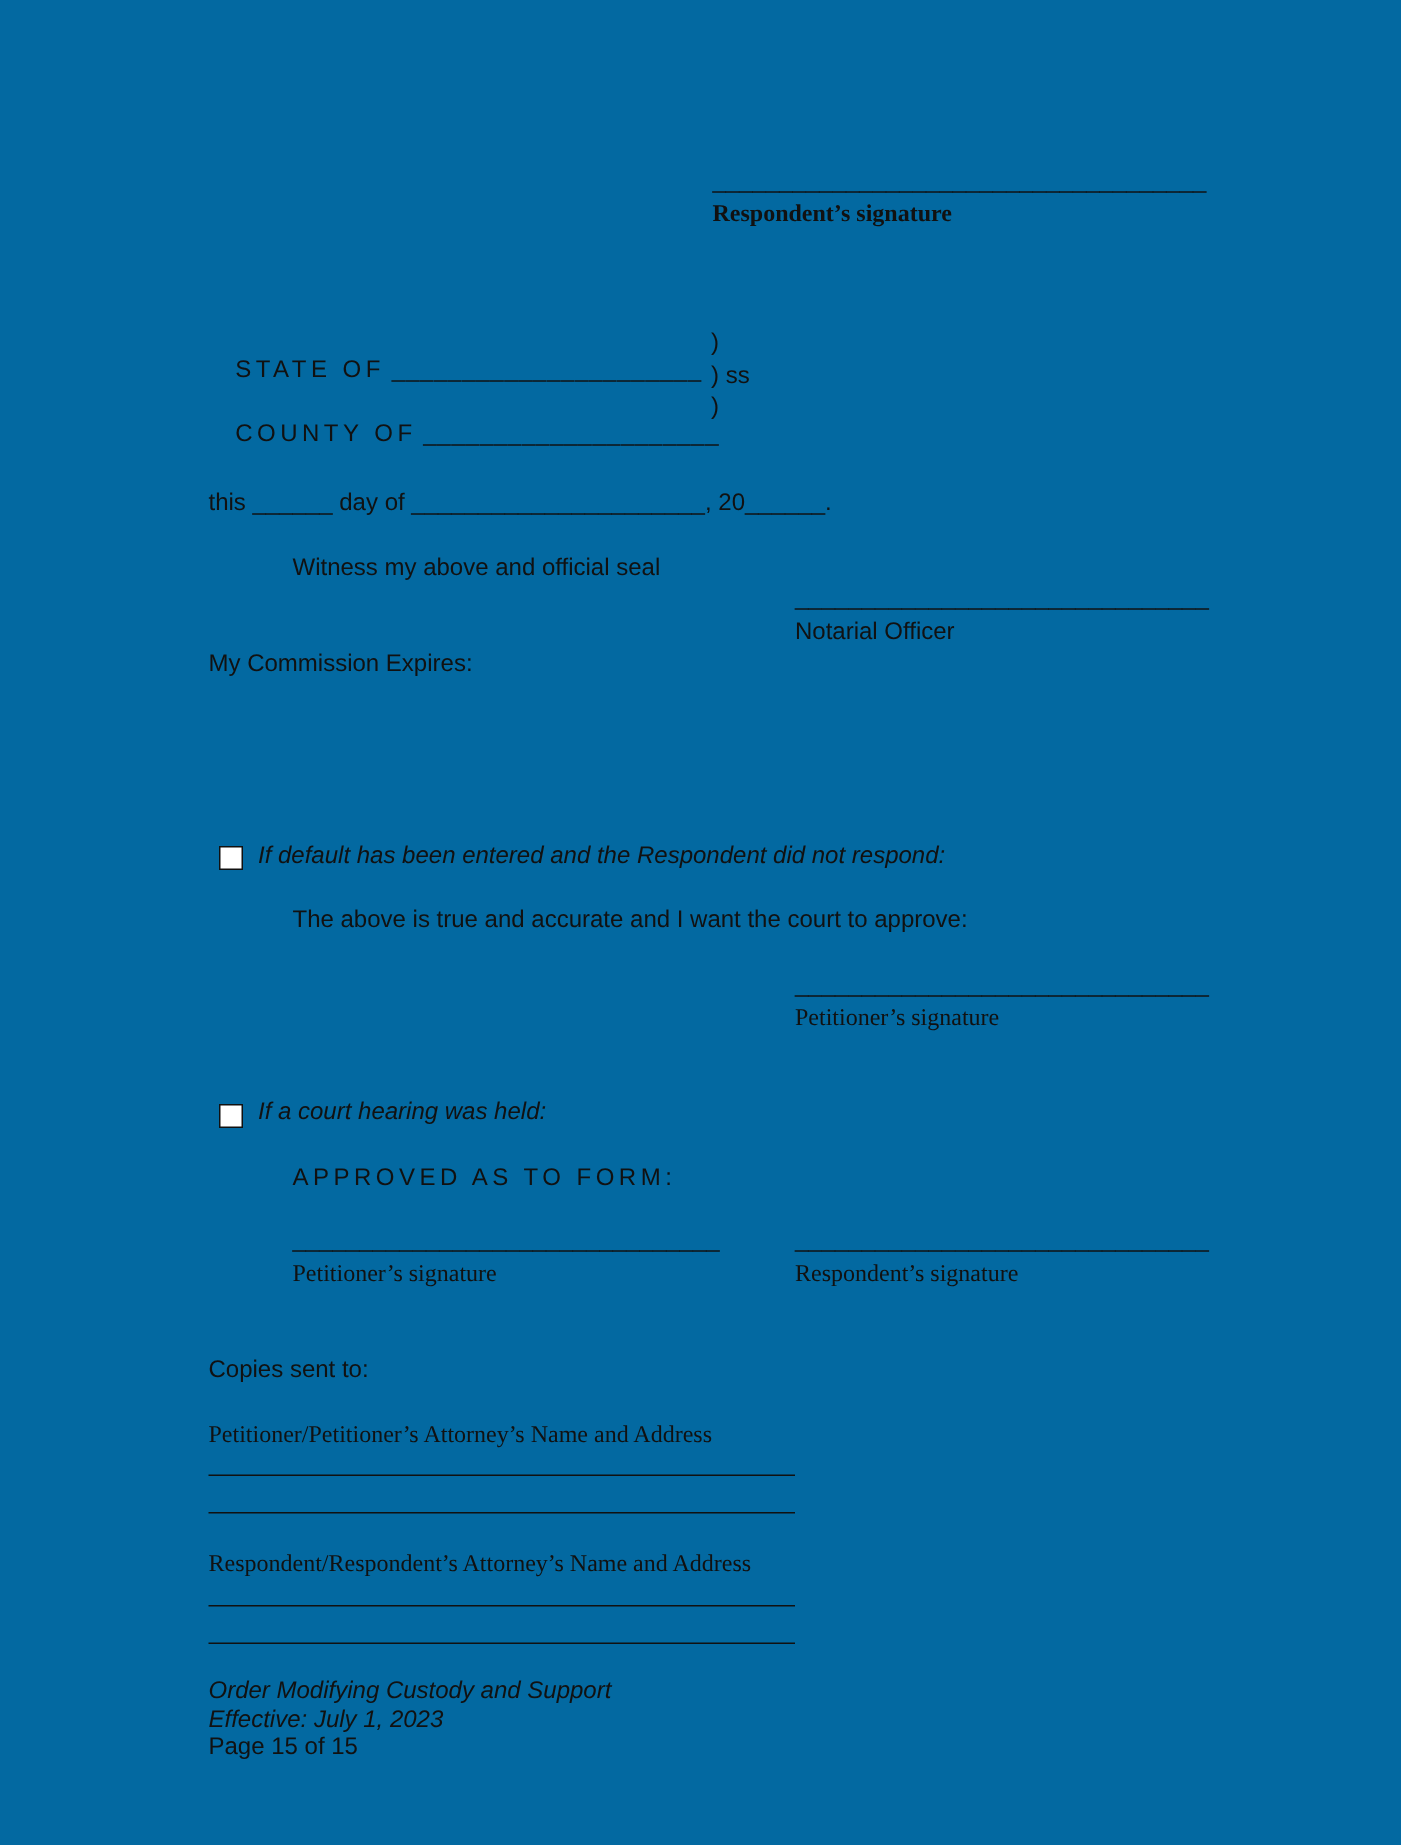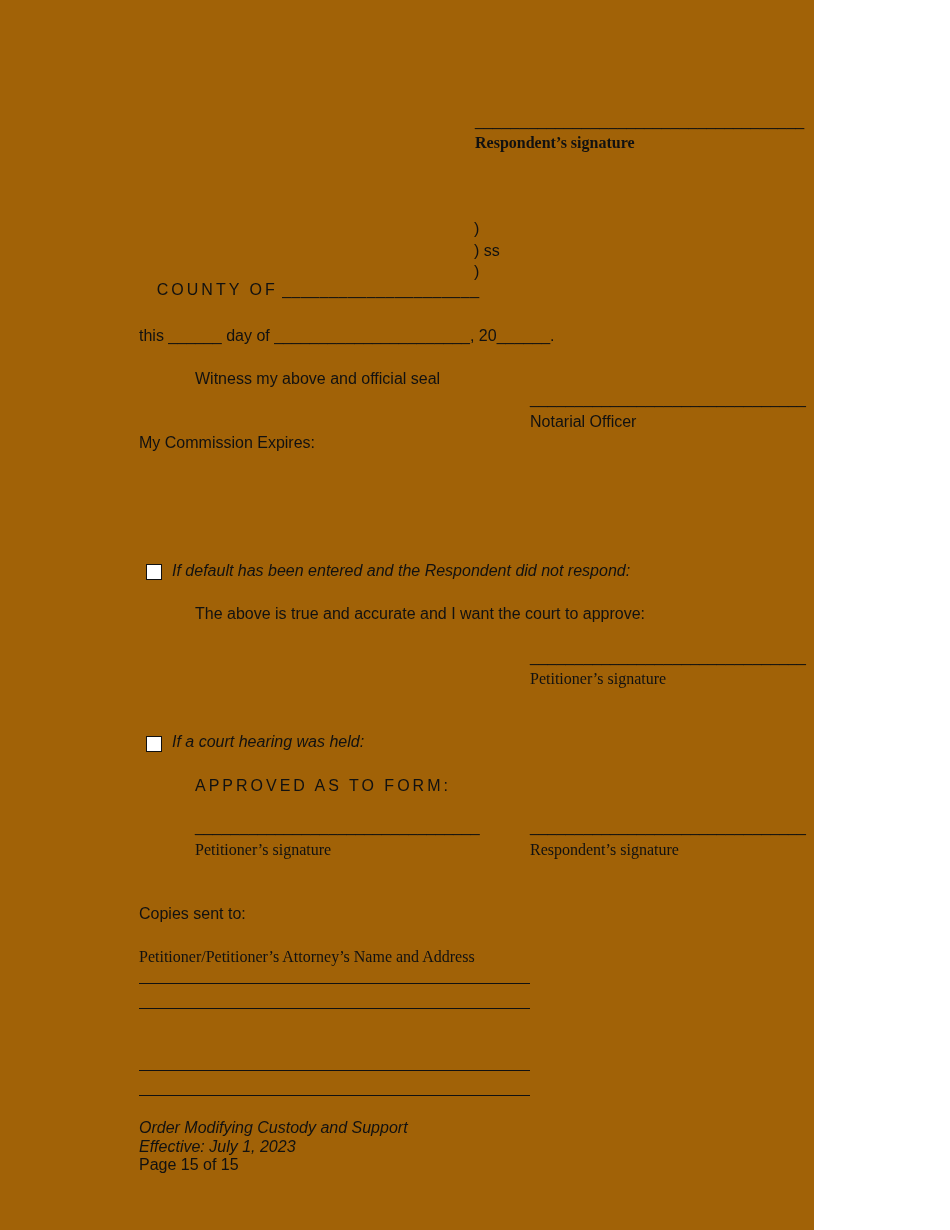--- a/index.html
+++ b/index.html
@@ -1,20 +1,20 @@
 <!DOCTYPE html>
 <html><head>
 <meta charset="utf-8">
 <style>
   html, body { margin: 0; padding: 0; background: #ffffff; }
   .page {
     position: relative;
-    width: 814px;
+    width: 934px;
     height: 1230px;
-    background: #a16207;
+    background: #0369a1;
     font-family: "Liberation Sans", sans-serif;
     font-size: 16px;
     color: #111111;
     overflow: hidden;
   }
   .abs { position: absolute; white-space: pre; line-height: 1.15; }
   .serif { font-family: "Liberation Serif", serif; }
   .b { font-weight: bold; }
   .i { font-style: italic; }
   .caps { letter-spacing: 3px; }
@@ -35,20 +35,23 @@
   .blankline { letter-spacing: 0.5px; }
 </style>
 </head>
 <body>
 
 <div class="page">
 
   <div class="abs" style="left:475px; top:112px;">_____________________________________</div>
   <div class="abs serif b" style="left:475px; top:134px;">Respondent’s signature</div>
 
+  <div class="abs" style="left:139px; top:220px;">
+    <span class="caps">STATE OF</span><span> </span><span class="blankline">______________________</span>
+  </div>
   <div class="abs" style="left:474px; top:220px;">)</div>
   <div class="abs" style="left:474px; top:242px;">) ss</div>
   <div class="abs" style="left:139px; top:263px;">
     <span class="caps">COUNTY OF</span><span> </span><span class="blankline">_____________________</span>
   </div>
   <div class="abs" style="left:474px; top:263px;">)</div>
 
   <div class="abs" style="left:139px; top:327px;">this ______ day of ______________________, 20______.</div>
 
   <div class="abs" style="left:195px; top:370px;">Witness my above and official seal</div>
@@ -75,20 +78,21 @@
   <div class="abs" style="left:530px; top:818px;">_______________________________</div>
   <div class="abs serif" style="left:195px; top:841px;">Petitioner’s signature</div>
   <div class="abs serif" style="left:530px; top:841px;">Respondent’s signature</div>
 
   <div class="abs" style="left:139px; top:905px;">Copies sent to:</div>
 
   <div class="abs serif" style="left:139px; top:948px;">Petitioner/Petitioner’s Attorney’s Name and Address</div>
   <div class="hr" style="left:139px; top:983px; width:391px;"></div>
   <div class="hr" style="left:139px; top:1008px; width:391px;"></div>
 
+  <div class="abs serif" style="left:139px; top:1034px;">Respondent/Respondent’s Attorney’s Name and Address</div>
   <div class="hr" style="left:139px; top:1070px; width:391px;"></div>
   <div class="hr" style="left:139px; top:1095px; width:391px;"></div>
 
   <div class="abs i small" style="left:139px; top:1119px;">Order Modifying Custody and Support</div>
   <div class="abs i small" style="left:139px; top:1138px;">Effective: July 1, 2023</div>
   <div class="abs small" style="left:139px; top:1156px;">Page 15 of 15</div>
 
 </div>
 
 </body></html>

